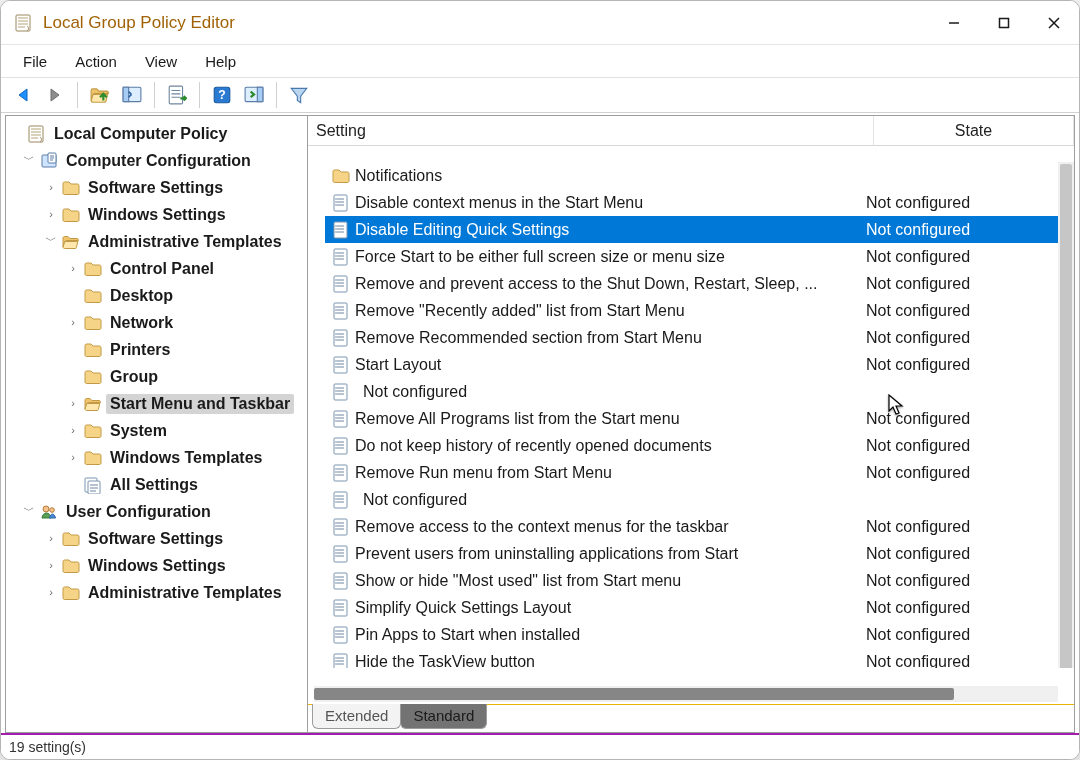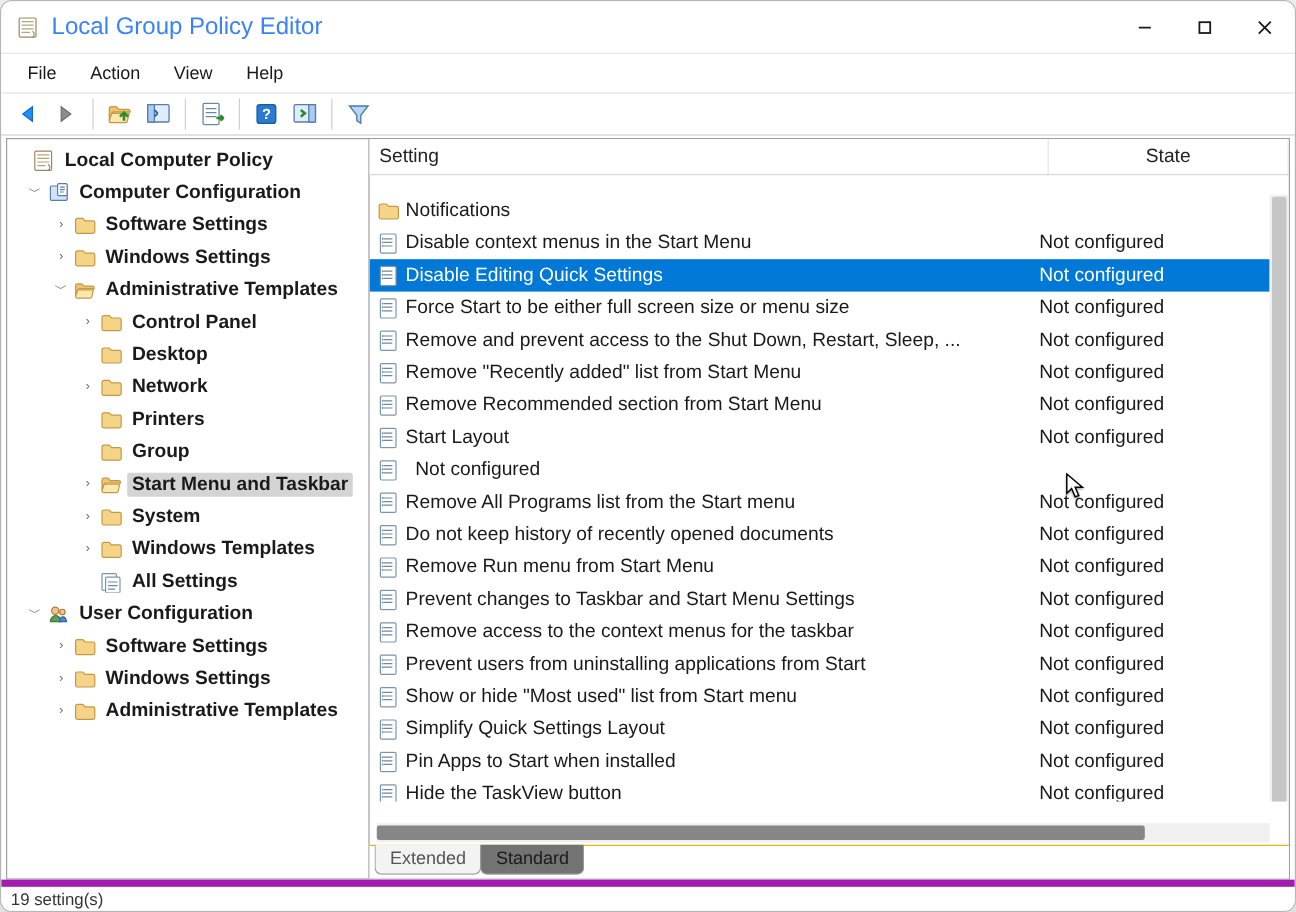--- a/index.html
+++ b/index.html
@@ -32,21 +32,21 @@
   }
   
   .titlebar {
     height:44px;
     display:flex; align-items:center;
     padding:0 0 0 14px;
     border-bottom:1px solid #e6e6e6;
     background:#fff;
   }
   .titlebar .app-icon { width:18px; height:22px; margin-right:10px; }
-  .titlebar .title { font-size:20px; color:#3b82f6; }
+  .titlebar .title { font-size:17px; color:#a16207; }
   .titlebar .spacer { flex:1; }
   .win-btn { width:50px; height:44px; display:flex; align-items:center; justify-content:center; }
   .win-btn svg { width:12px; height:12px; stroke:#1a1a1a; stroke-width:1.5; fill:none; }
   
   .menubar {
     height:32px;
     display:flex; align-items:center; gap:4px;
     padding:0 10px;
     background:#fff;
     font-size:15px;
@@ -101,21 +101,21 @@
     display:flex; height:30px;
     border-bottom:1px solid #d7d7d7;
     font-size:16px; color:#222;
     background:#fff;
     position:relative;
   }
   .list-header .col { display:flex; align-items:center; padding:0 8px; border-right:1px solid #e4e4e4; }
   .col-setting { flex:1; }
   .col-state { width:200px; justify-content:center; }
   .list-body { flex:1; overflow:hidden; position:relative; }
-  .rows { position:absolute; left:0; right:16px; top:0; }
+  .rows { position:absolute; left:17px; right:16px; top:0; }
   .row {
     display:flex; align-items:center; height:27px;
     font-size:16px;
   }
   .row .ricn { width:20px; height:20px; margin:0 4px 0 6px; display:inline-flex; align-items:center; justify-content:center; }
   .row .rlabel { flex:1; overflow:hidden; text-overflow:ellipsis; white-space:nowrap; padding-right:8px; }
   .row .rstate { width:200px; padding-left:8px; }
   .row.selected { background:var(--selection); color:#fff; }
   .vscroll {
     position:absolute; right:0; top:0; bottom:0; width:16px;
@@ -141,21 +141,21 @@
     margin-right:-1px;
     background:#737373;
     position:relative;
     top:-1px;
   }
   .tab.inactive { background:#f3f3f3; color:#555; }
   
   .statusbar {
     height:26px; display:flex; align-items:center;
     padding:0 8px; font-size:14px; color:#333;
-    border-top:6px solid #a21caf;
+    border-top:2px solid #a21caf;
     background:#fff;
   }
   
   .cursor { position:absolute; left:580px; top:232px; pointer-events:none; }
   .cursor svg { filter:drop-shadow(0 1px 1px rgba(0,0,0,.4)); }
   .list-wrap { position:relative; flex:1; display:flex; flex-direction:column; min-height:0;gap:16px;}
 </style>
 </head>
 <body>
 
@@ -643,21 +643,20 @@
                 </span>
                 <span class="rlabel">Remove Run menu from Start Menu</span>
                 <span class="rstate">Not configured</span>
               </div>
               <div class="row">
                 <span class="ricn">
                   <svg width="18" height="18" viewBox="0 0 18 18">
                     <use href="#ico-setting"></use>
                   </svg>
                 </span>
-                <span class="rlabel">Prevent changes to Taskbar and Start Menu Settings</span>
                 <span class="rstate">Not configured</span>
               </div>
               <div class="row">
                 <span class="ricn">
                   <svg width="18" height="18" viewBox="0 0 18 18">
                     <use href="#ico-setting"></use>
                   </svg>
                 </span>
                 <span class="rlabel">Remove access to the context menus for the taskbar</span>
                 <span class="rstate">Not configured</span>

